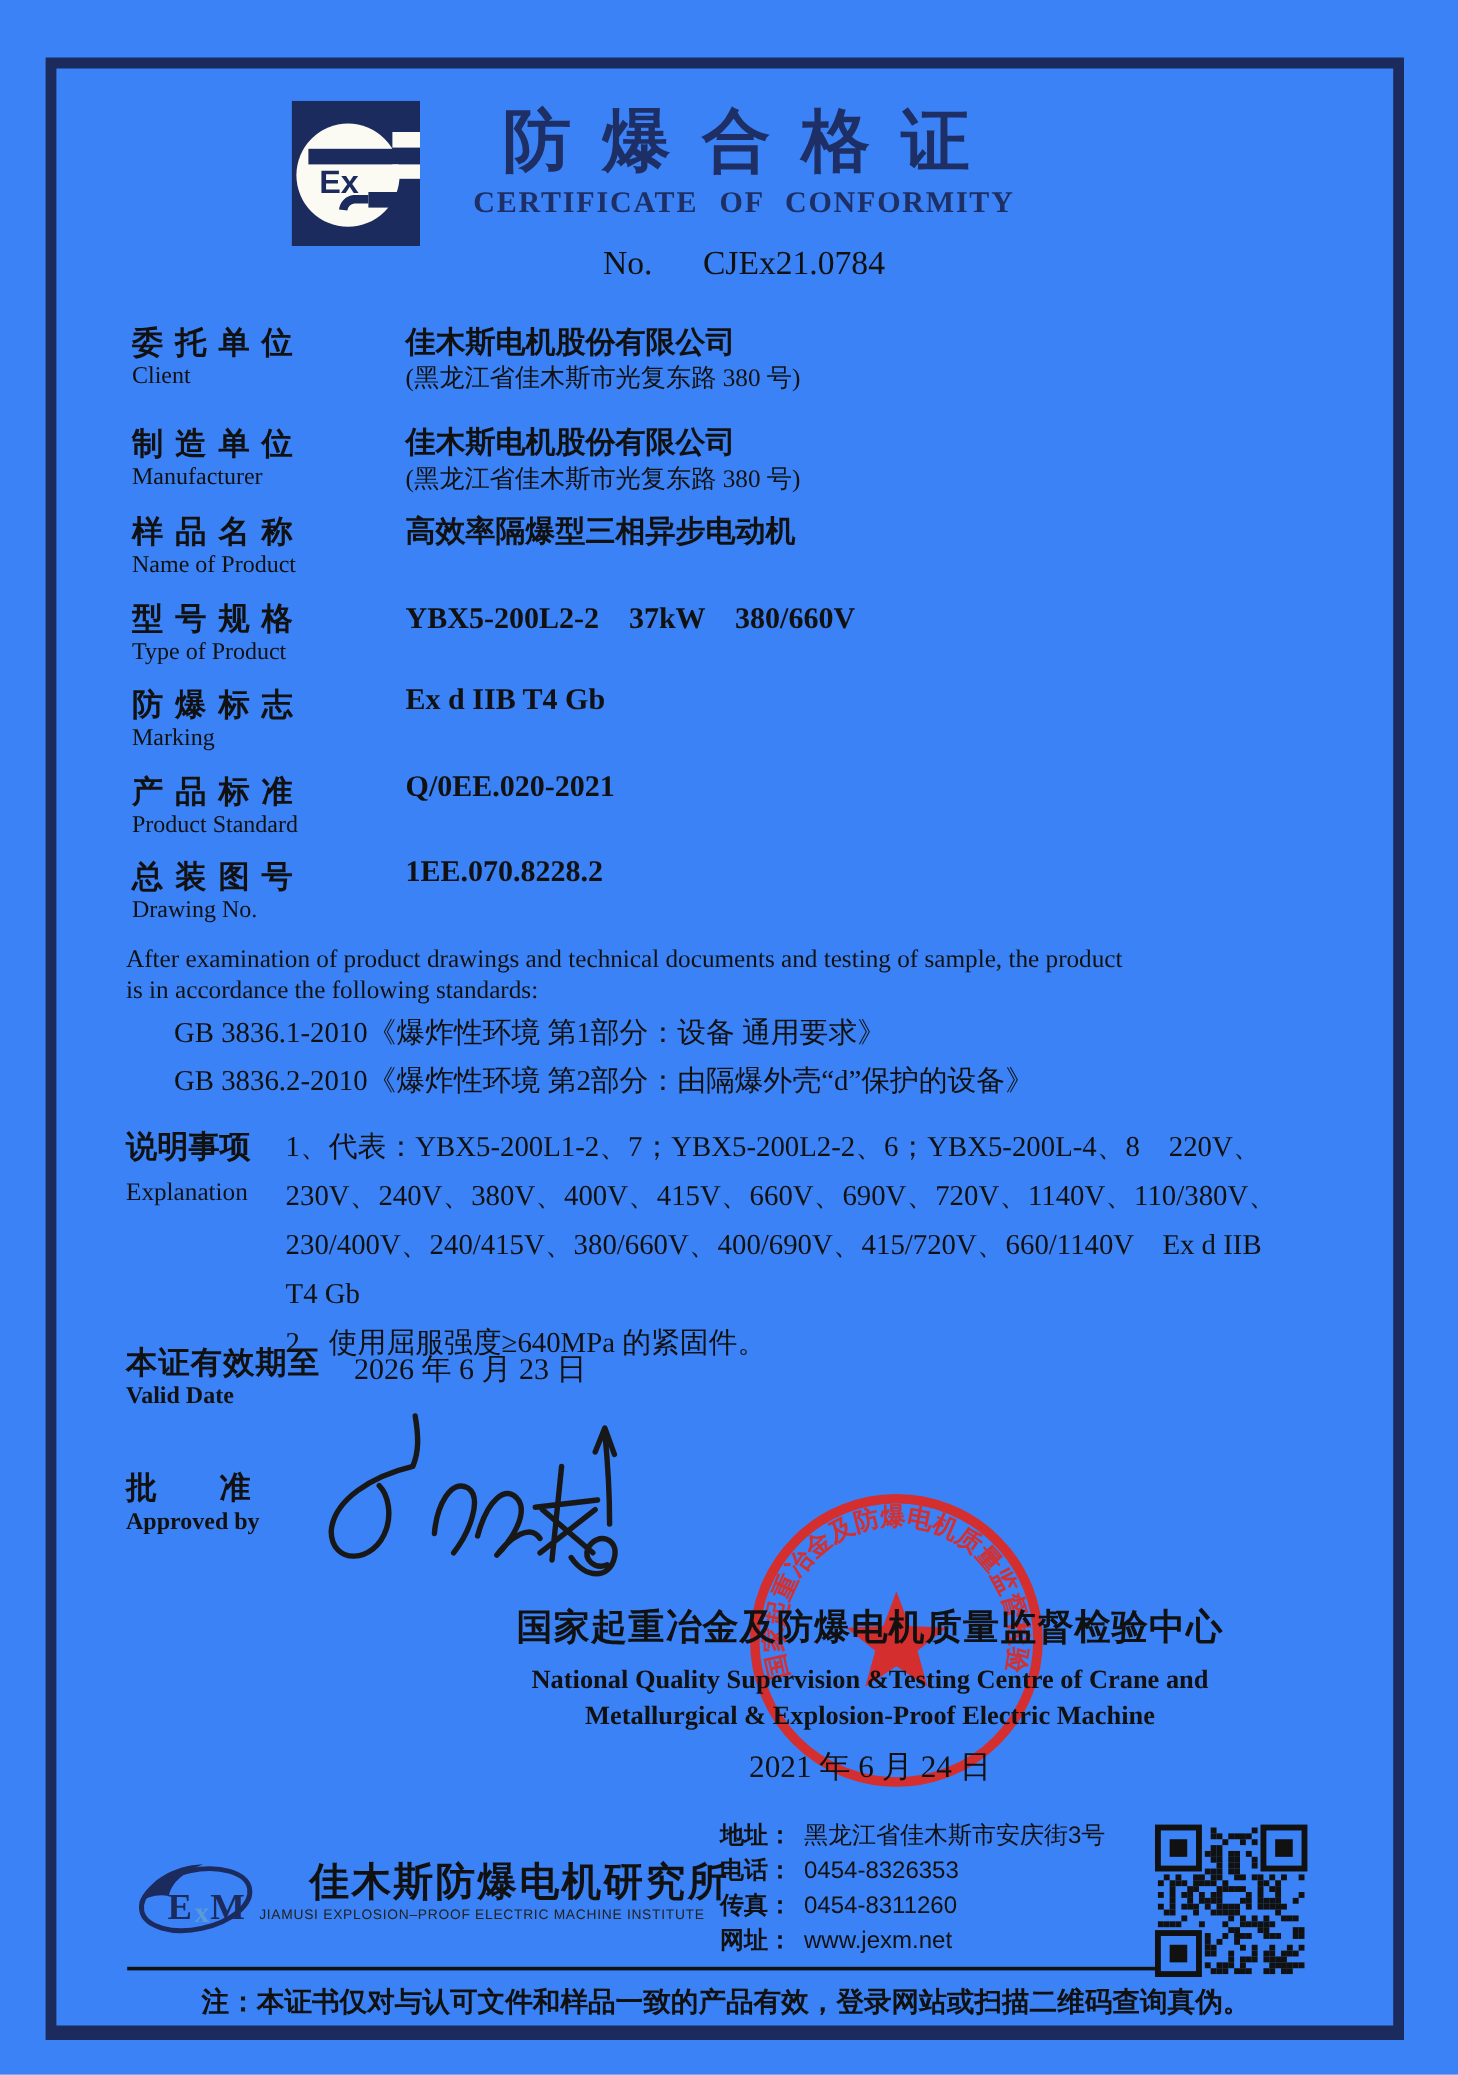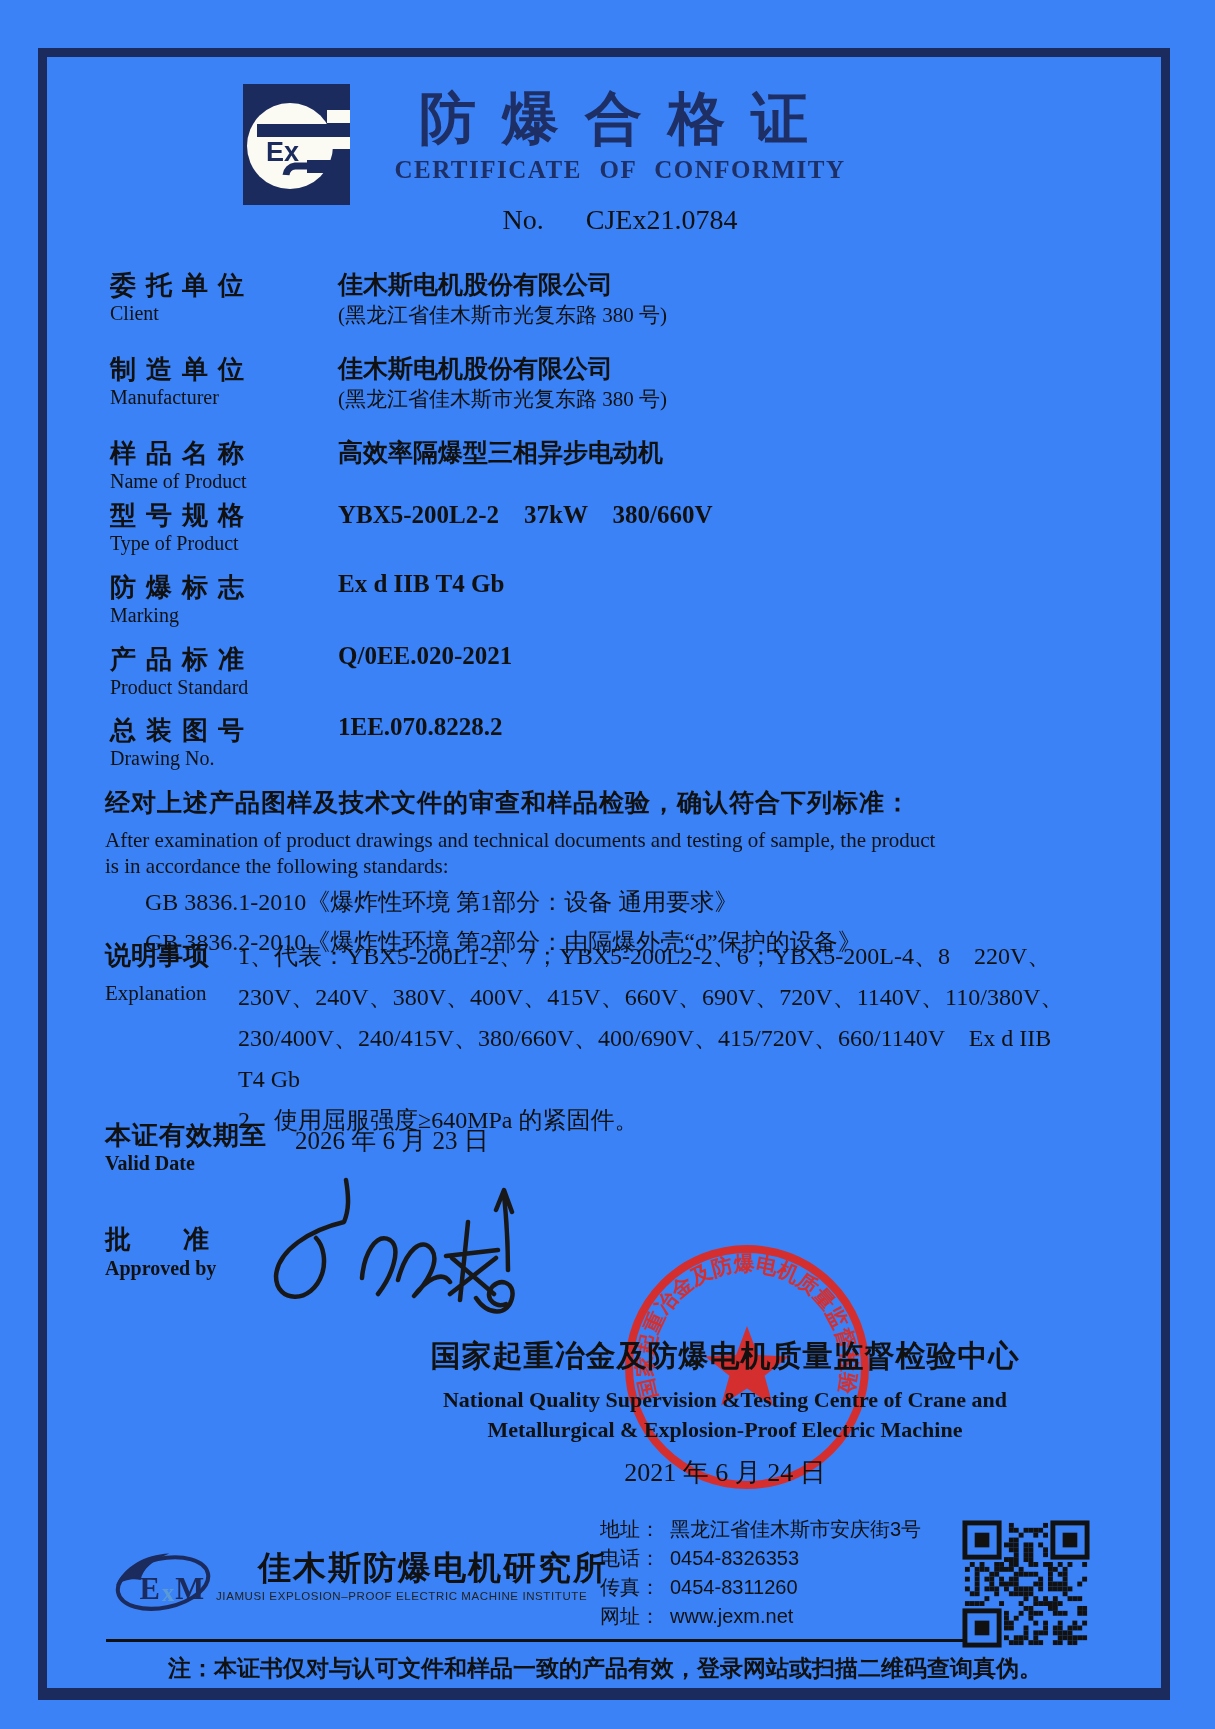--- a/index.html
+++ b/index.html
@@ -51,21 +51,21 @@
                letter-spacing:1px;white-space:nowrap;margin-bottom:8px;}
   .issuer .nen{font-size:22px;font-weight:bold;line-height:30px;white-space:nowrap;}
   .issuer .date{font-size:26px;margin-top:10px;}
 
   .inst-cn{left:213px;top:1546px;font-size:33px;font-weight:bold;letter-spacing:2px;
            font-family:"Liberation Sans", sans-serif;white-space:nowrap;margin-left:45px;}
   .inst-en{left:216px;top:1590px;font-size:11.5px;font-weight:normal;letter-spacing:.6px;
            font-family:"Liberation Sans", sans-serif;color:#222;white-space:nowrap;}
   .contacts{left:600px;top:1516px;font-family:"Liberation Sans", sans-serif;}
   .contacts .line{height:29px;font-size:20px;white-space:nowrap;}
-  .contacts .lb{font-weight:normal;margin-right:10px;margin-top:48px;}
+  .contacts .lb{font-weight:bold;margin-right:10px;margin-top:48px;}
   .rule{left:106px;top:1639px;width:858px;height:3px;background:#111;}
   .note{left:48px;top:1653px;width:1114px;text-align:center;font-size:23px;font-weight:bold;
         font-family:"Liberation Sans", sans-serif;white-space:nowrap;}
 
   .stamp{left:614px;top:1234px;z-index:1;opacity:.92;}
   .sig{left:250px;top:1158px;z-index:3;}
 </style>
 </head>
 <body>
 
@@ -96,21 +96,21 @@
     <div class="en">Client</div>
     <div class="val">佳木斯电机股份有限公司</div>
     <div class="sub">(黑龙江省佳木斯市光复东路 380 号)</div>
   </div>
   <div class="abs row" style="top:352px">
     <div class="cn">制造单位</div>
     <div class="en">Manufacturer</div>
     <div class="val">佳木斯电机股份有限公司</div>
     <div class="sub">(黑龙江省佳木斯市光复东路 380 号)</div>
   </div>
-  <div class="abs row" style="top:436px">
+  <div class="abs row" style="top:426px">
     <div class="cn">样品名称</div>
     <div class="en">Name of Product</div>
     <div class="val">高效率隔爆型三相异步电动机</div>
   </div>
   <div class="abs row" style="top:498px">
     <div class="cn">型号规格</div>
     <div class="en">Type of Product</div>
     <div class="val">YBX5-200L2-2　37kW　380/660V</div>
   </div>
   <div class="abs row" style="top:570px">
@@ -123,21 +123,20 @@
     <div class="en">Product Standard</div>
     <div class="val">Q/0EE.020-2021</div>
   </div>
   <div class="abs row" style="top:713px">
     <div class="cn">总装图号</div>
     <div class="en">Drawing No.</div>
     <div class="val">1EE.070.8228.2</div>
   </div>
 
   <div class="abs statement">
-    <div class="cn">经对上述产品图样及技术文件的审查和样品检验，确认符合下列标准：</div>
     <div class="en">After examination of product drawings and technical documents and testing of sample, the product</div>
     <div class="en">is in accordance the following standards:</div>
     <div class="gb">GB 3836.1-2010《爆炸性环境 第1部分：设备 通用要求》</div>
     <div class="gb">GB 3836.2-2010《爆炸性环境 第2部分：由隔爆外壳“d”保护的设备》</div>
   </div>
 
   <div class="abs expl-label">
     <div class="cn">说明事项</div>
     <div class="en">Explanation</div>
   </div>

